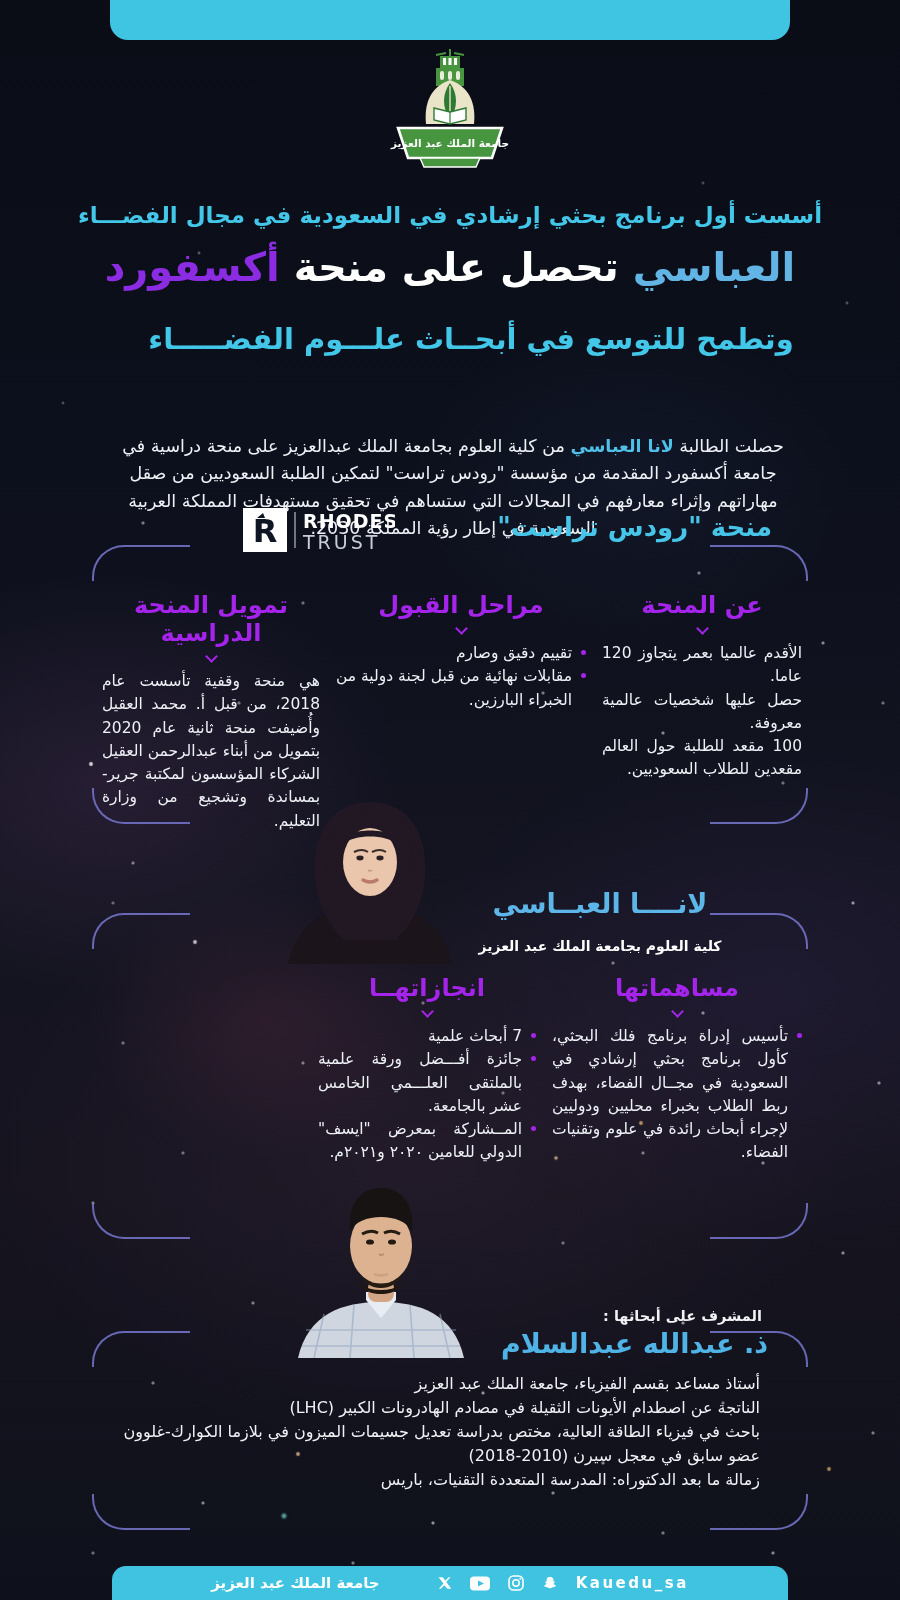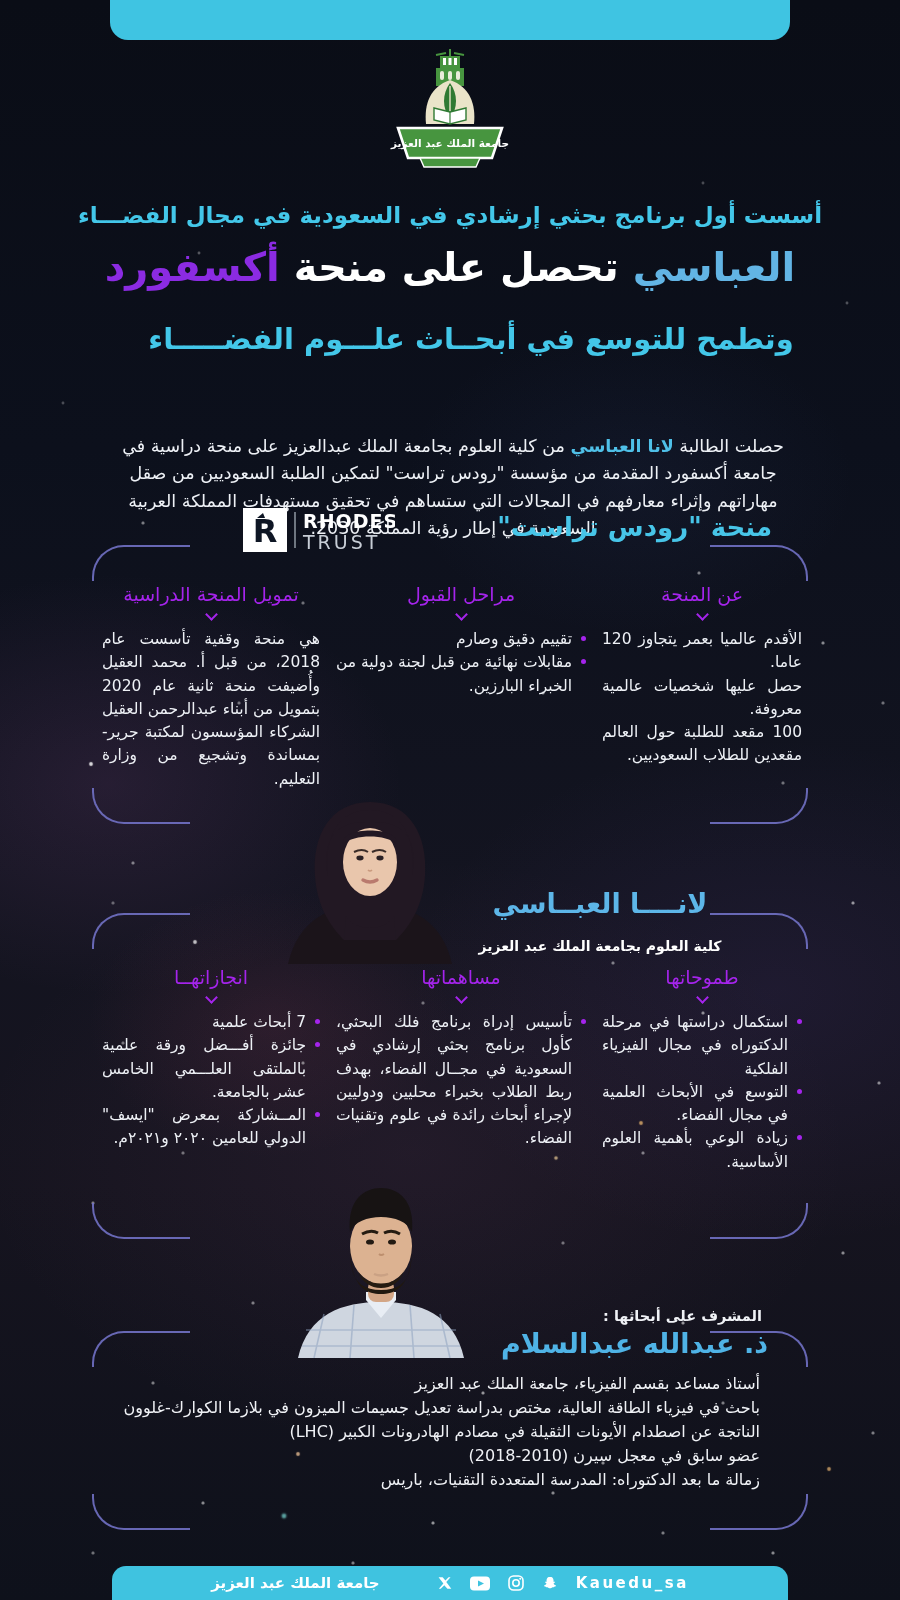--- a/index.html
+++ b/index.html
@@ -82,21 +82,21 @@
   .lana-name{font-size:27px;font-weight:700;color:#5db6e8;}
   .lana-sub{font-size:14px;font-weight:700;color:#fff;margin-top:19px;}
   .sup-label{top:1308px;right:138px;font-size:14.5px;font-weight:600;color:#f0f2f6;}
   .sup-name{top:1328px;right:132px;font-size:27px;font-weight:800;color:#4fb3e6;}
   .bio{top:1372px;left:100px;right:140px;text-align:right;font-size:16px;line-height:1.5;font-weight:500;color:#f0f2f6;}
   
   .cols{left:98px;right:98px;display:flex;direction:rtl;gap:16px;}
   .cols.r1{top:583px;} .cols.r2{top:966px;}
   .col{flex:none;}
   .w1{width:200px;} .w2{width:250px;} .w3{width:218px;}
-  .col .h{color:#a524ec;font-weight:400;font-size:19px;text-align:center;margin:0 0 2px;}
+  .col .h{color:#a524ec;font-weight:700;font-size:24px;text-align:center;margin:8px 0 2px;}
   .chev{display:block;margin:5px auto 9px;width:7px;height:7px;
     border-left:2px solid #a524ec;border-bottom:2px solid #a524ec;transform:rotate(-45deg);}
   .col ul{list-style:none;margin:0;padding:0;font-size:15.5px;line-height:1.5;text-align:right;font-weight:500;color:#eef1f6;}
   .col li{position:relative;padding-right:14px;margin:0;text-align:justify;}
   .col li::before{content:"";position:absolute;right:0;top:.52em;width:5px;height:5px;border-radius:50%;background:#a524ec;}
   .col li.nb{padding-right:0;}
   .col li.nb::before{display:none;}
   
   .kau-logo{left:384px;top:46px;}
   .lana-photo{left:260px;top:796px;}
@@ -213,29 +213,20 @@
     </svg>
   </div>
   <div class="abs lana-head">
     <div class="lana-name rtl">لانــــا العبــاسي</div>
     <div class="lana-sub rtl">كلية العلوم بجامعة الملك عبد العزيز</div>
   </div>
   <div class="corner tl" style="top:913px"></div>
   <div class="corner tr" style="top:913px"></div>
 
   <div class="abs cols r2">
-    <div class="col w1">
-      <p class="h">طموحاتها</p>
-      <span class="chev"></span>
-      <ul>
-        <li>استكمال دراستها في مرحلة الدكتوراه في مجال الفيزياء الفلكية</li>
-        <li>التوسع في الأبحاث العلمية في مجال الفضاء.</li>
-        <li>زيادة الوعي بأهمية العلوم الأساسية.</li>
-      </ul>
-    </div>
     <div class="col w2">
       <p class="h">مساهماتها</p>
       <span class="chev"></span>
       <ul>
         <li>تأسيس إدراة برنامج فلك البحثي، كأول برنامج بحثي إرشادي في السعودية في مجــال الفضاء، بهدف ربط الطلاب بخبراء محليين ودوليين لإجراء أبحاث رائدة في علوم وتقنيات الفضاء.</li>
       </ul>
     </div>
     <div class="col w3">
       <p class="h">انجازاتهــا</p>
       <span class="chev"></span>
@@ -276,22 +267,22 @@
       <path d="M117,72 q2,2 5,0" stroke="#bd8f6e" stroke-width="1.8" fill="none"></path>
     </svg>
   </div>
   <div class="abs sup-label rtl">المشرف على أبحاثها :</div>
   <div class="abs sup-name rtl">ذ. عبدالله عبدالسلام</div>
   <div class="corner tl" style="top:1331px"></div>
   <div class="corner tr" style="top:1331px"></div>
 
   <div class="abs bio rtl">
     <div>أستاذ مساعد بقسم الفيزياء، جامعة الملك عبد العزيز</div>
+    <div>الناتجة عن اصطدام الأيونات الثقيلة في مصادم الهادرونات الكبير (LHC)</div>
     <div>باحث في فيزياء الطاقة العالية، مختص بدراسة تعديل جسيمات الميزون في بلازما الكوارك-غلوون</div>
-    <div>الناتجة عن اصطدام الأيونات الثقيلة في مصادم الهادرونات الكبير (LHC)</div>
     <div>عضو سابق في معجل سيرن (2010-2018)</div>
     <div>زمالة ما بعد الدكتوراه: المدرسة المتعددة التقنيات، باريس</div>
   </div>
   <div class="corner bl" style="top:1494px"></div>
   <div class="corner br" style="top:1494px"></div>
 
   <div class="abs footer">
     <span class="uni rtl">جامعة الملك عبد العزيز</span>
     <span class="social">
       <span class="icn">

